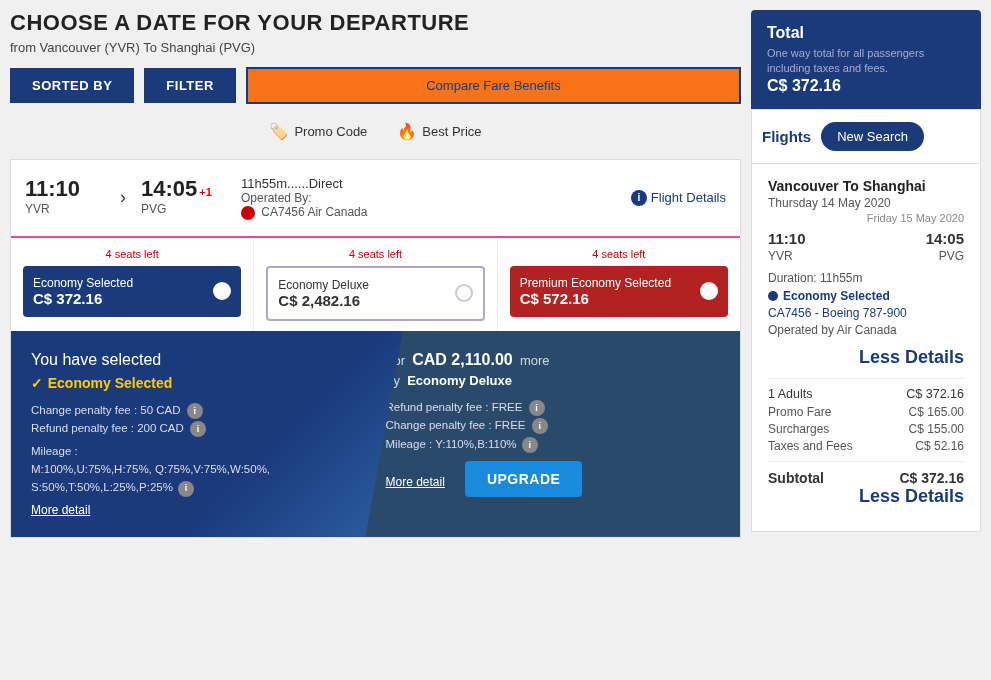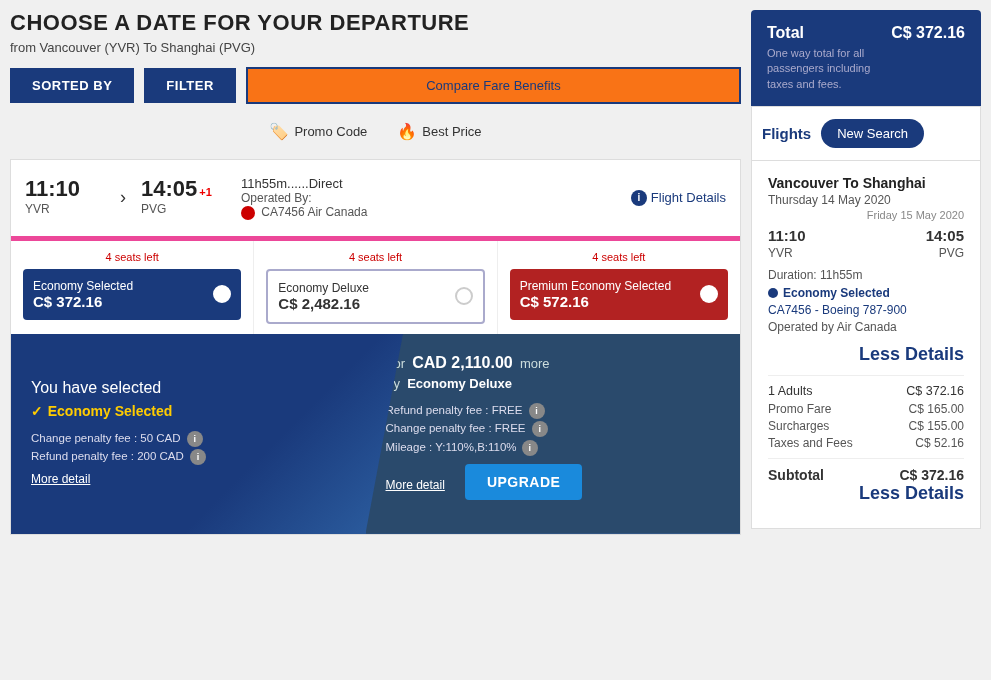--- a/index.html
+++ b/index.html
@@ -164,21 +164,21 @@
       background: #1a3a7c;
       color: white;
       border-radius: 50%;
       font-size: 10px;
       font-weight: bold;
     }
 
     
     .fare-options {
       display: flex;
-      border-top: 5px solid #ec4899;
+      border-top: 2px solid #ec4899;
     }
     .fare-option {
       flex: 1;
       padding: 10px 12px;
       border-right: 1px solid #eee;
       position: relative;
     }
     .fare-option:last-child { border-right: none; }
     .seats-left {
       font-size: 11px;
@@ -245,21 +245,20 @@
       min-height: 200px;
       position: relative;
       overflow: hidden;
     }
     .detail-left {
       flex: 1;
       padding: 20px 20px 20px 20px;
       color: white;
       position: relative;
       z-index: 1;
-      margin-top: 25px;
     }
     .detail-right {
       flex: 1;
       background: #2a4a6c;
       padding: 20px;
       color: white;
       position: relative;
       clip-path: polygon(10% 0, 100% 0, 100% 100%, 0% 100%);
       margin-left: -20px;
     }
@@ -322,20 +321,21 @@
     
     .sidebar-total {
       background: #1a3a7c;
       color: white;
       padding: 14px 16px;
       border-radius: 4px 4px 0 0;
       display: flex;
       justify-content: space-between;
       align-items: flex-start;
       margin-bottom: 0;
+      flex-direction: column;
     }
     .sidebar-total-left .total-label {
       font-size: 16px;
       font-weight: bold;
     }
     .sidebar-total-left .total-desc {
       font-size: 11px;
       color: #aac;
       margin-top: 4px;
       line-height: 1.4;
@@ -582,20 +582,25 @@
             <span>Economy Selected</span>
           </div>
           <div class="detail-text">
             <span>Change penalty fee : 50 CAD</span>
             <span class="info-icon" style="background:#888;margin-left:3px;font-size:9px;">i</span>
           </div>
           <div class="detail-text">
             <span>Refund penalty fee : 200 CAD</span>
             <span class="info-icon" style="background:#888;margin-left:3px;font-size:9px;">i</span>
           </div>
+          <div class="detail-text" style="margin-top:4px;">
+            <span>Mileage :</span><br>
+            <span>M:100%,U:75%,H:75%, Q:75%,V:75%,W:50%, S:50%,T:50%,L:25%,P:25%</span>
+            <span class="info-icon" style="background:#888;font-size:9px;margin-left:2px;">i</span>
+          </div>
           <a class="more-detail-link">More detail</a>
         </div>
 
         <div class="detail-right">
           <div class="for-more-text">
             <span>For</span>
             &nbsp;<strong>CAD 2,110.00</strong>
             &nbsp;<span>more</span>
           </div>
           <div class="try-text">

